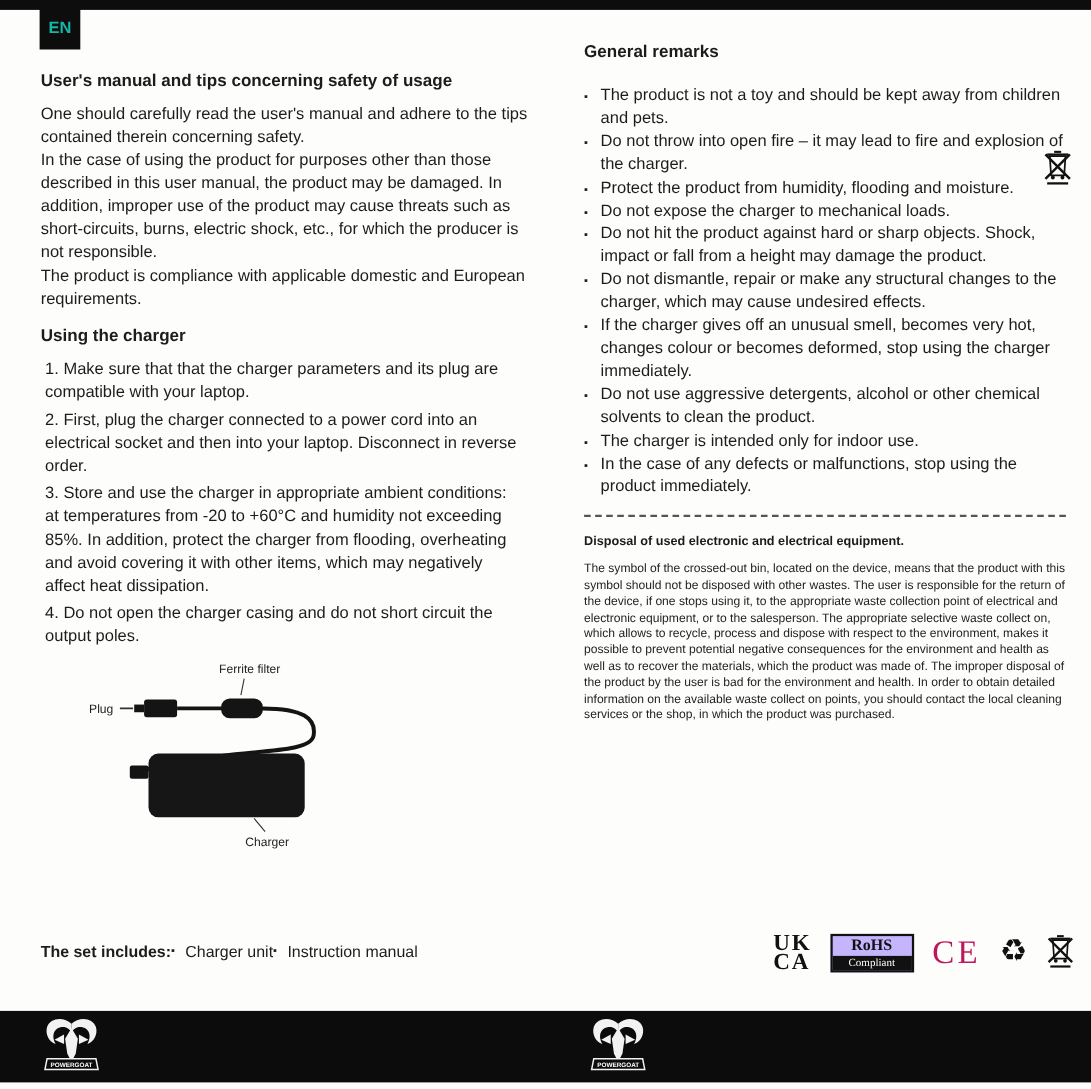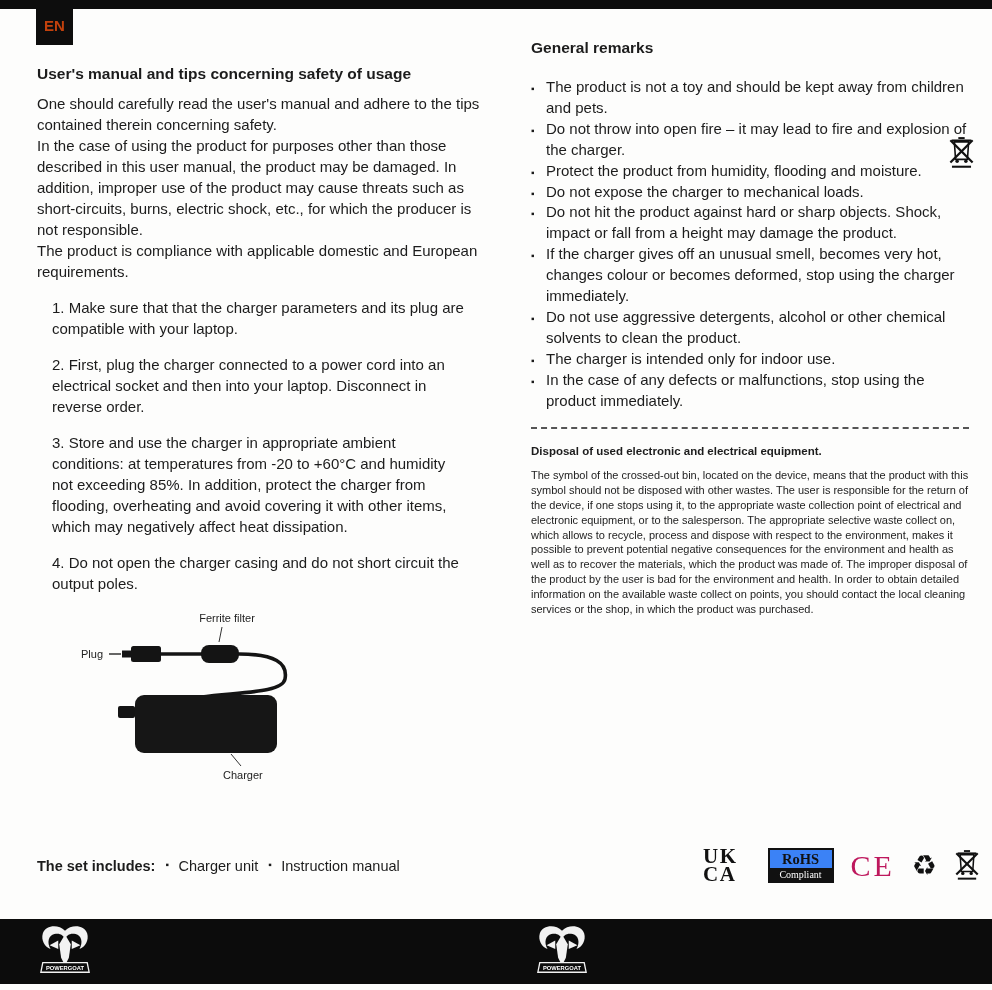--- a/index.html
+++ b/index.html
@@ -11,49 +11,49 @@
     color:#1c1c1c;
     overflow:hidden;
   }
 
   .topbar {
     position:absolute; top:0; left:0; width:992px; height:9px;
     background:#0d0d0d;
   }
   .lang-badge {
     position:absolute; left:36px; top:0; width:37px; height:45px;
-    background:#0d0d0d; color:#c2410c;
+    background:#0d0d0d; color:#14b8a6;
     font-weight:bold; font-size:15px;
     display:flex; align-items:center; justify-content:center;
     padding-top:6px;
   }
 
   
   .left-col {
     position:absolute; left:37px; top:64px; width:444px;
     font-size:15px; line-height:21px;
   }
   .heading {
     font-size:15.5px; font-weight:bold; line-height:19px;
     margin-bottom:10px;
   }
   .para { white-space:pre-line; margin-bottom:12px; }
   .sub-heading {
     font-size:15.5px; font-weight:bold; line-height:19px;
     margin-top:14px; margin-bottom:10px;
   }
-  .num-item { margin:15px; }
+  .num-item { margin:4px; }
 
   .diagram-wrap { margin-top:10px; margin-left:42px; }
   .diagram-wrap svg { display:block; }
   .diagram-label { font-size:11px; fill:#222; }
 
   .set-includes {
     position:absolute; left:37px; top:858px;
-    font-size:14.5px; display:flex; align-items:baseline; gap:10px;
+    font-size:14.5px; display:flex; align-items:baseline; gap:0;
     white-space:nowrap;
   }
   .set-includes .label { font-weight:bold; }
   .set-item { position:relative; padding-left:13px; }
   .set-item::before {
     content:"▪"; position:absolute; left:0; top:1px; font-size:10px;
   }
 
   
   .right-col {
@@ -79,23 +79,22 @@
   
   .logos {
     position:absolute; left:703px; top:846px;
     display:flex; align-items:center; gap:17px;font-family:Liberation Serif, serif;
   }
   .ukca {
     font-weight:bold; font-size:21px; line-height:17.5px;
     letter-spacing:1.5px; color:#111;
   }
   .rohs {
-    border:2.5px solid #111; width:66px; text-align:center;
-    background:#3b82f6;
-    margin-left:13px;
+    border:2.5px solid #111; width:76px; text-align:center;
+    background:#c4b5fd;
   }
   .rohs .rohs-name { font-weight:bold; font-size:14.5px; line-height:17px; color:#111; }
   .rohs .rohs-compliant {
     background:#111; color:#fff; font-size:10px; line-height:13px;
     display:block;
   }
   .ce { font-size:30px; letter-spacing:3px; color:#be185d; font-weight:normal; }
   .recycle { font-size:28px; color:#111; line-height:30px; }
 
   .weee-side { position:absolute; left:948px; top:133px; }
@@ -114,20 +113,21 @@
 
 <div class="topbar"></div>
 <div class="lang-badge">EN</div>
 
 <div class="left-col">
   <div class="heading">User's manual and tips concerning safety of usage</div>
   <div class="para">One should carefully read the user's manual and adhere to the tips contained therein concerning safety.
 In the case of using the product for purposes other than those described in this user manual, the product may be damaged. In addition, improper use of the product may cause threats such as short-circuits, burns, electric shock, etc., for which the producer is not responsible.
 The product is compliance with applicable domestic and European requirements.</div>
 
+  <div class="sub-heading">Using the charger</div>
   <div class="num-item">1. Make sure that that the charger parameters and its plug are compatible with your laptop.</div>
   <div class="num-item">2. First, plug the charger connected to a power cord into an electrical socket and then into your laptop. Disconnect in reverse order.</div>
   <div class="num-item">3. Store and use the charger in appropriate ambient conditions: at temperatures from -20 to +60°C and humidity not exceeding 85%. In addition, protect the charger from flooding, overheating and avoid covering it with other items, which may negatively affect heat dissipation.</div>
   <div class="num-item">4. Do not open the charger casing and do not short circuit the output poles.</div>
 
 
   <div class="diagram-wrap">
     <svg width="360" height="176" viewBox="0 0 360 176">
 
       <text class="diagram-label" x="148" y="13" text-anchor="middle">Ferrite filter</text>
@@ -164,20 +164,21 @@
 </div>
 
 <div class="right-col">
   <div class="heading">General remarks</div>
   <ul class="bullets">
     <li>The product is not a toy and should be kept away from children and pets.</li>
     <li>Do not throw into open fire – it may lead to fire and explosion of the charger.</li>
     <li>Protect the product from humidity, flooding and moisture.</li>
     <li>Do not expose the charger to mechanical loads.</li>
     <li>Do not hit the product against hard or sharp objects. Shock, impact or fall from a height may damage the product.</li>
+    <li>Do not dismantle, repair or make any structural changes to the charger, which may cause undesired effects.</li>
     <li>If the charger gives off an unusual smell, becomes very hot, changes colour or becomes deformed, stop using the charger immediately.</li>
     <li>Do not use aggressive detergents, alcohol or other chemical solvents to clean the product.</li>
     <li>The charger is intended only for indoor use.</li>
     <li>In the case of any defects or malfunctions, stop using the product immediately.</li>
   </ul>
 
   <hr class="divider">
 
   <div class="disposal-heading">Disposal of used electronic and electrical equipment.</div>
   <div class="disposal-text">The symbol of the crossed-out bin, located on the device, means that the product with this symbol should not be disposed with other wastes. The user is responsible for the return of the device, if one stops using it, to the appropriate waste collection point of electrical and electronic equipment, or to the salesperson. The appropriate selective waste collect on, which allows to recycle, process and dispose with respect to the environment, makes it possible to prevent potential negative consequences for the environment and health as well as to recover the materials, which the product was made of. The improper disposal of the product by the user is bad for the environment and health. In order to obtain detailed information on the available waste collect on points, you should contact the local cleaning services or the shop, in which the product was purchased.</div>

